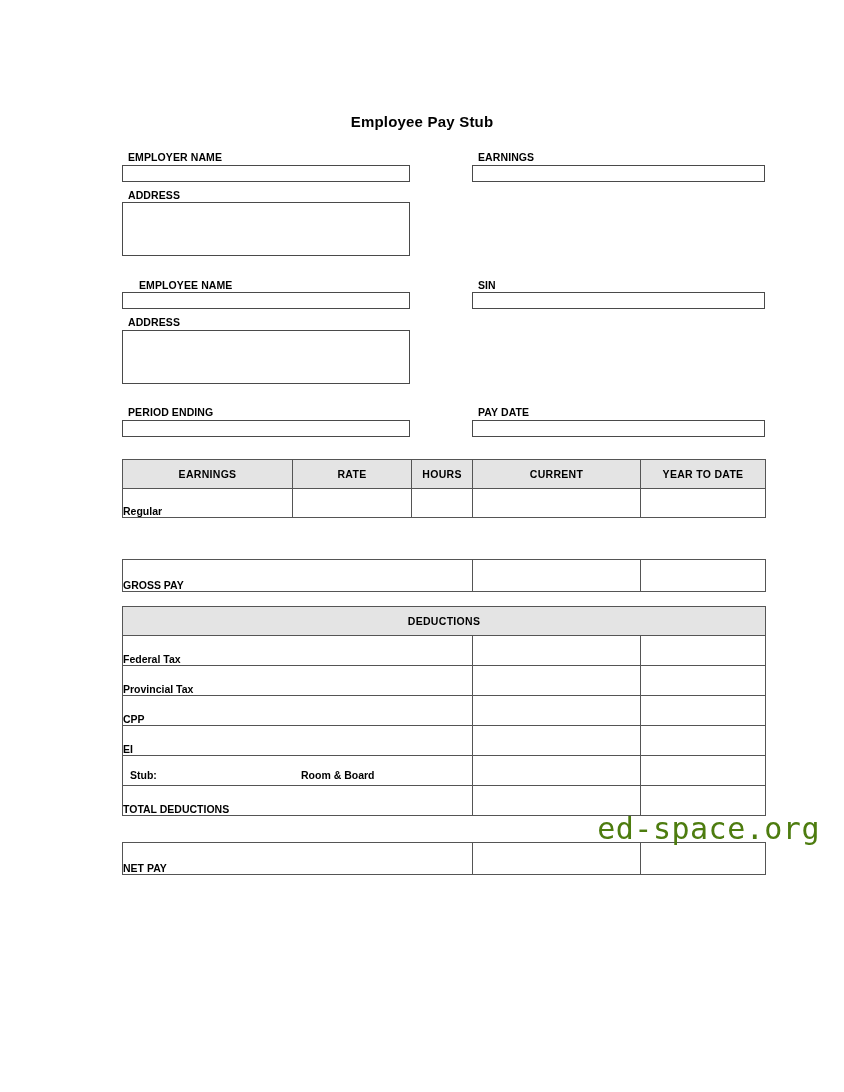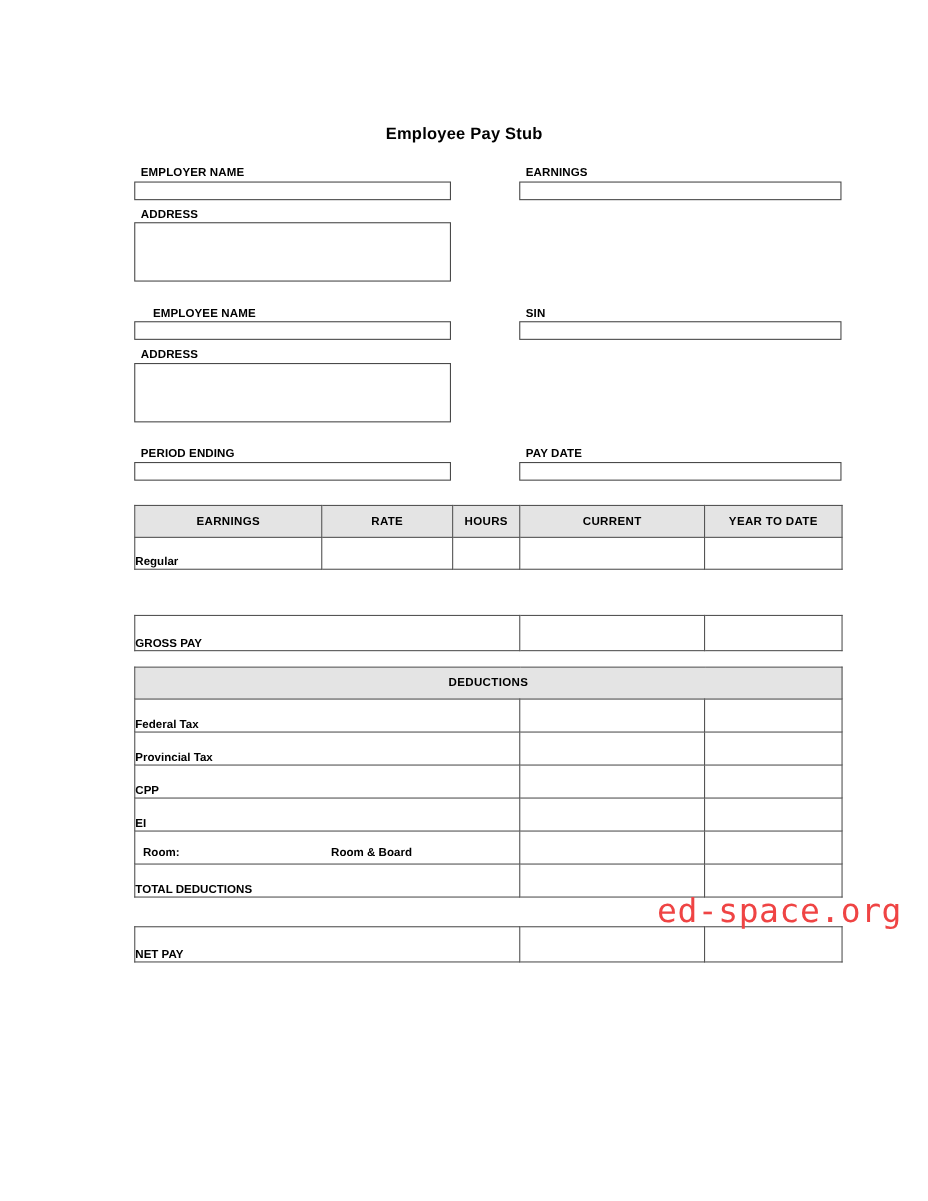--- a/index.html
+++ b/index.html
@@ -128,21 +128,21 @@
     letter-spacing: 0.3px;
   }
 
   
   .watermark {
     position: absolute;
     right: 24px;
     bottom: 14px;
     font-family: "DejaVu Sans Mono", "Liberation Mono", monospace;
     font-size: 30px;
-    color: #ef4444;
+    color: #4d7c0f;
     letter-spacing: 0.5px;
     white-space: nowrap;
     text-align: right;
   }
 </style>
 </head>
 <body>
 
 <div class="page">
 
@@ -287,21 +287,21 @@
         <td style="height:30px;">
           <input class="cell-input" type="text" value="" style="">
         </td>
         <td style="height:30px;">
           <input class="cell-input" type="text" value="" style="">
         </td>
       </tr>
       <tr>
         <td style="height:30px;">
           <span class="other-wrap">
-            <span class="other-key">Room:</span>
+            <span class="other-key">Stub:</span>
             <span class="other-val">Room &amp; Board</span>
           </span>
         </td>
         <td style="height:30px;">
           <input class="cell-input" type="text" value="" style="">
         </td>
         <td style="height:30px;">
           <input class="cell-input" type="text" value="" style="">
         </td>
       </tr>

